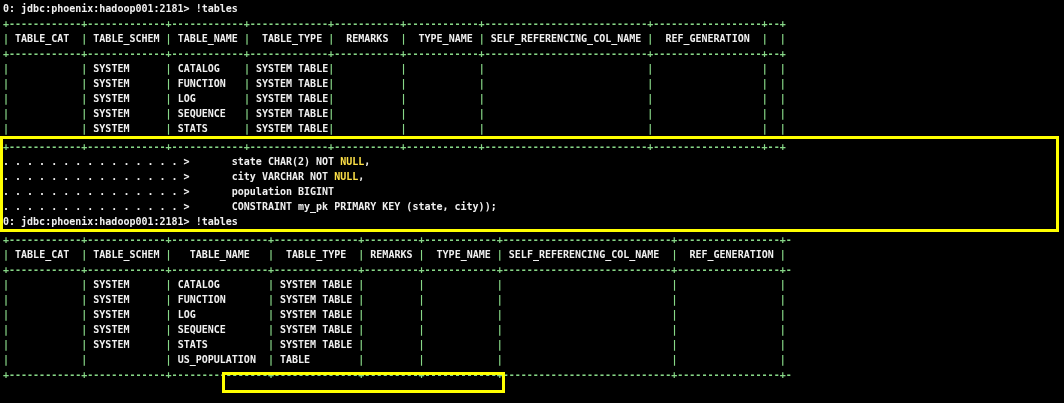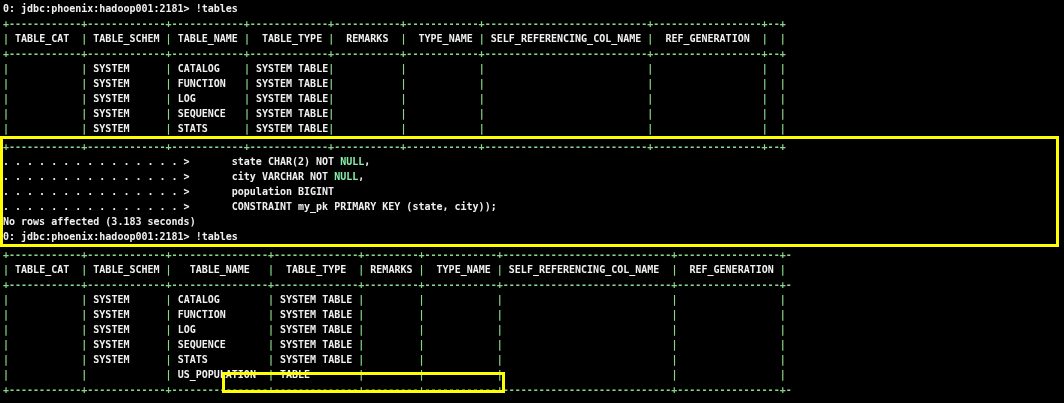--- a/index.html
+++ b/index.html
@@ -11,21 +11,21 @@
     box-sizing:border-box;
     padding:1px 0 0 3px;
     font-family:"DejaVu Sans Mono","Liberation Mono",monospace;
     font-size:10px;
     font-weight:bold;
     cursor:text;
   }
   .line{height:15px;line-height:15px;white-space:pre;}
   .cg{color:#87d787;}
   .cw{color:#f0f0f0;}
-  .cm{color:#86efac;margin-top:19px;}
+  .cm{color:#fde047;margin-top:19px;}
   .hlbox{
     box-sizing:border-box;
     border:3px solid #ffff00;
     width:1059px;
     margin-left:-3px;
   }
   .hlbox2{
     position:absolute;
     box-sizing:border-box;
     border:3px solid #ffff00;
@@ -47,21 +47,20 @@
       <div class="line"><span class="cg">|</span><span class="cw">            </span><span class="cg">|</span><span class="cw"> SYSTEM      </span><span class="cg">|</span><span class="cw"> LOG        </span><span class="cg">|</span><span class="cw"> SYSTEM TABLE</span><span class="cg">|</span><span class="cw">           </span><span class="cg">|</span><span class="cw">            </span><span class="cg">|</span><span class="cw">                           </span><span class="cg">|</span><span class="cw">                  </span><span class="cg">|</span><span class="cw">  </span><span class="cg">|</span></div>
       <div class="line"><span class="cg">|</span><span class="cw">            </span><span class="cg">|</span><span class="cw"> SYSTEM      </span><span class="cg">|</span><span class="cw"> SEQUENCE   </span><span class="cg">|</span><span class="cw"> SYSTEM TABLE</span><span class="cg">|</span><span class="cw">           </span><span class="cg">|</span><span class="cw">            </span><span class="cg">|</span><span class="cw">                           </span><span class="cg">|</span><span class="cw">                  </span><span class="cg">|</span><span class="cw">  </span><span class="cg">|</span></div>
       <div class="line"><span class="cg">|</span><span class="cw">            </span><span class="cg">|</span><span class="cw"> SYSTEM      </span><span class="cg">|</span><span class="cw"> STATS      </span><span class="cg">|</span><span class="cw"> SYSTEM TABLE</span><span class="cg">|</span><span class="cw">           </span><span class="cg">|</span><span class="cw">            </span><span class="cg">|</span><span class="cw">                           </span><span class="cg">|</span><span class="cw">                  </span><span class="cg">|</span><span class="cw">  </span><span class="cg">|</span></div>
     </div>
   <div class="hlbox" id="grp-box">
       <div class="line"><span class="cg">+------------+-------------+------------+-------------+-----------+------------+---------------------------+------------------+--+</span></div>
       <div class="line"><span class="cw">. . . . . . . . . . . . . . . &gt;       state CHAR(2) NOT </span><span class="cm">NULL</span><span class="cw">,</span></div>
       <div class="line"><span class="cw">. . . . . . . . . . . . . . . &gt;       city VARCHAR NOT </span><span class="cm">NULL</span><span class="cw">,</span></div>
       <div class="line"><span class="cw">. . . . . . . . . . . . . . . &gt;       population BIGINT</span></div>
       <div class="line"><span class="cw">. . . . . . . . . . . . . . . &gt;       CONSTRAINT my_pk PRIMARY KEY (state, city));</span></div>
-      <div class="line"><span class="cw">No rows affected (3.183 seconds)</span></div>
       <div class="line"><span class="cw">0: jdbc:phoenix:hadoop001:2181&gt; !tables</span></div>
     </div>
   <div id="grp-bottom">
       <div class="line"><span class="cg">+------------+-------------+----------------+--------------+---------+------------+----------------------------+-----------------+-</span></div>
       <div class="line"><span class="cg">|</span><span class="cw"> TABLE_CAT  </span><span class="cg">|</span><span class="cw"> TABLE_SCHEM </span><span class="cg">|</span><span class="cw">   TABLE_NAME   </span><span class="cg">|</span><span class="cw">  TABLE_TYPE  </span><span class="cg">|</span><span class="cw"> REMARKS </span><span class="cg">|</span><span class="cw">  TYPE_NAME </span><span class="cg">|</span><span class="cw"> SELF_REFERENCING_COL_NAME  </span><span class="cg">|</span><span class="cw">  REF_GENERATION </span><span class="cg">|</span></div>
       <div class="line"><span class="cg">+------------+-------------+----------------+--------------+---------+------------+----------------------------+-----------------+-</span></div>
       <div class="line"><span class="cg">|</span><span class="cw">            </span><span class="cg">|</span><span class="cw"> SYSTEM      </span><span class="cg">|</span><span class="cw"> CATALOG        </span><span class="cg">|</span><span class="cw"> SYSTEM TABLE </span><span class="cg">|</span><span class="cw">         </span><span class="cg">|</span><span class="cw">            </span><span class="cg">|</span><span class="cw">                            </span><span class="cg">|</span><span class="cw">                 </span><span class="cg">|</span></div>
       <div class="line"><span class="cg">|</span><span class="cw">            </span><span class="cg">|</span><span class="cw"> SYSTEM      </span><span class="cg">|</span><span class="cw"> FUNCTION       </span><span class="cg">|</span><span class="cw"> SYSTEM TABLE </span><span class="cg">|</span><span class="cw">         </span><span class="cg">|</span><span class="cw">            </span><span class="cg">|</span><span class="cw">                            </span><span class="cg">|</span><span class="cw">                 </span><span class="cg">|</span></div>
       <div class="line"><span class="cg">|</span><span class="cw">            </span><span class="cg">|</span><span class="cw"> SYSTEM      </span><span class="cg">|</span><span class="cw"> LOG            </span><span class="cg">|</span><span class="cw"> SYSTEM TABLE </span><span class="cg">|</span><span class="cw">         </span><span class="cg">|</span><span class="cw">            </span><span class="cg">|</span><span class="cw">                            </span><span class="cg">|</span><span class="cw">                 </span><span class="cg">|</span></div>
       <div class="line"><span class="cg">|</span><span class="cw">            </span><span class="cg">|</span><span class="cw"> SYSTEM      </span><span class="cg">|</span><span class="cw"> SEQUENCE       </span><span class="cg">|</span><span class="cw"> SYSTEM TABLE </span><span class="cg">|</span><span class="cw">         </span><span class="cg">|</span><span class="cw">            </span><span class="cg">|</span><span class="cw">                            </span><span class="cg">|</span><span class="cw">                 </span><span class="cg">|</span></div>

